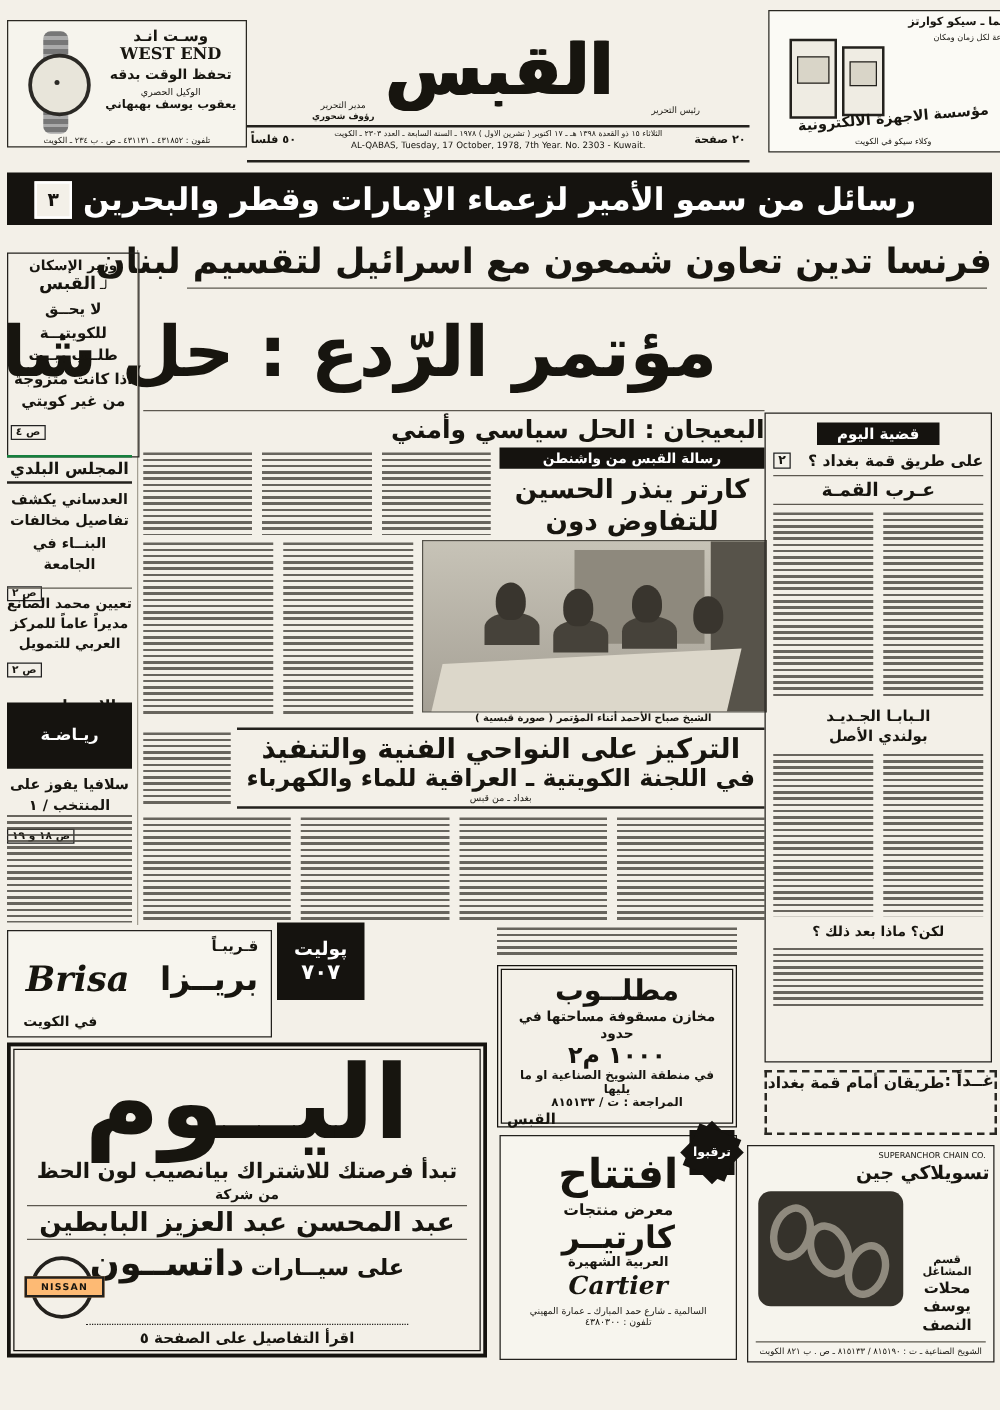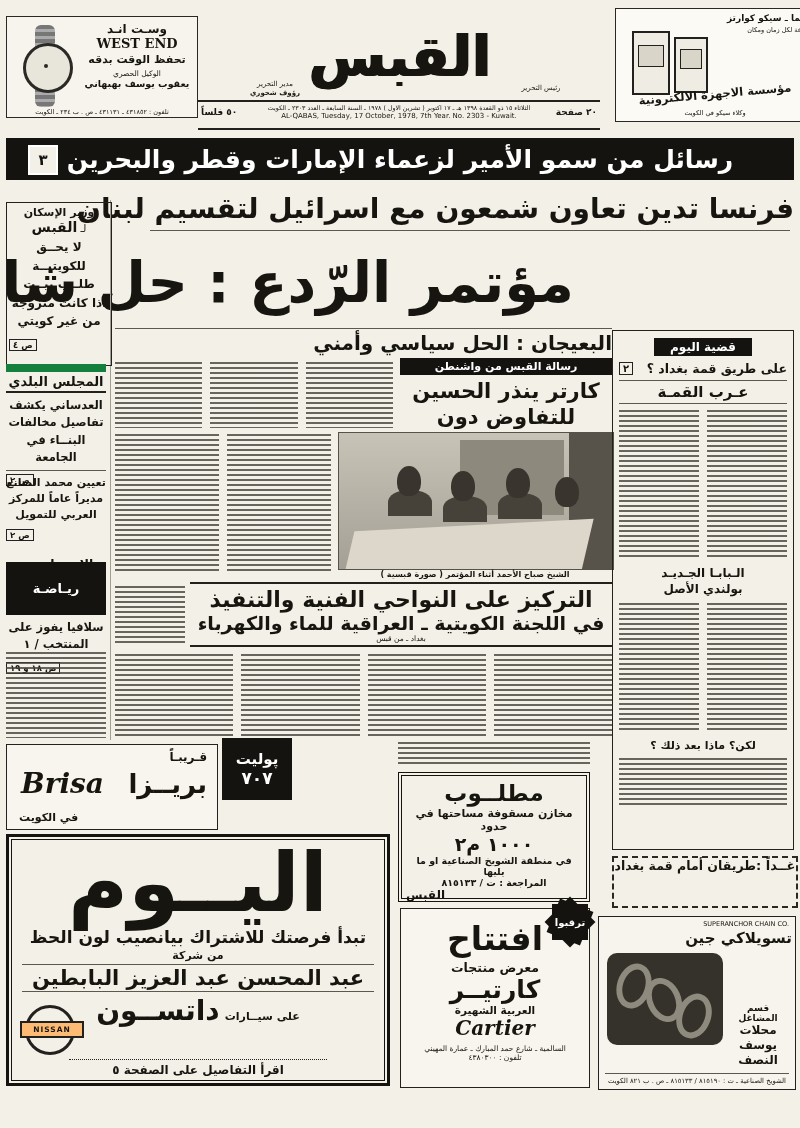--- a/index.html
+++ b/index.html
@@ -124,21 +124,21 @@
     <div class="b" style="font-size:12px;margin-top:3px;line-height:1.55;">
       <div>لا يحــق للكويتيــة</div>
       <div>طلــب بيــت</div>
       <div>اذا كانت متزوجة</div>
       <div>من غير كويتي</div>
     </div>
     <div style="text-align:left;margin-top:2px;"><span class="pref">ص ٤</span></div>
   </div>
 
   <div class="abs ctr" style="left:6px;top:364px;width:100px;">
-    <div class="b" style="font-size:13px;border-top:8px solid #15803d;border-bottom:2px solid #23211d;padding:2px 0;">المجلس البلدي</div>
+    <div class="b" style="font-size:13px;border-top:2px solid #15803d;border-bottom:2px solid #23211d;padding:2px 0;">المجلس البلدي</div>
     <div class="b" style="font-size:11.5px;line-height:1.5;margin-top:4px;">
       <div>العدساني يكشف</div>
       <div>تفاصيل مخالفات</div>
       <div>البنــاء في الجامعة</div>
     </div>
     <div style="text-align:left;margin-top:2px;"><span class="pref">ص ٢</span></div>
   </div>
 
   <div class="abs ctr" style="left:6px;top:470px;width:100px;border-top:1px solid #5c584f;padding-top:4px;">
     <div class="b" style="font-size:11px;line-height:1.45;">
@@ -252,21 +252,21 @@
   </div>
 
   <div class="abs ftxt" style="left:398px;top:742px;width:192px;height:24px;"></div>
 
   <div class="abs thickborder ctr" style="left:6px;top:834px;width:384px;height:252px;box-sizing:border-box;padding-top:4px;">
     <div class="xb" style="font-size:82px;line-height:1.02;letter-spacing:-3px;">اليــوم</div>
     <div class="xb" style="font-size:17px;margin-top:2px;">تبدأ فرصتك للاشتراك بيانصيب لون الحظ</div>
     <div class="b" style="font-size:11px;margin-top:2px;">من شركة</div>
     <div class="xb" style="font-size:21px;border-top:1px solid #5c584f;border-bottom:1px solid #5c584f;display:inline-block;padding:1px 10px;margin-top:2px;">عبد المحسن عبد العزيز البابطين</div>
     <div style="margin-top:2px;">
-      <span class="b" style="font-size:11px;">على سيــارات</span>
+      <span class="b" style="font-size:18px;">على سيــارات</span>
       <span class="xb" style="font-size:28px;">داتســون</span>
     </div>
     <div class="abs" style="left:16px;bottom:32px;width:50px;height:46px;">
       <div class="nissan-c"></div>
       <div class="nissan-band">NISSAN</div>
     </div>
     <div class="abs ctr b" style="left:0;right:0;bottom:6px;font-size:12px;border-top:1px dotted #23211d;padding-top:3px;margin:0 60px;">اقرأ التفاصيل على الصفحة ٥</div>
   </div>
 
   <div class="abs dblborder ctr" style="left:398px;top:772px;width:192px;height:130px;box-sizing:border-box;padding:4px;">

